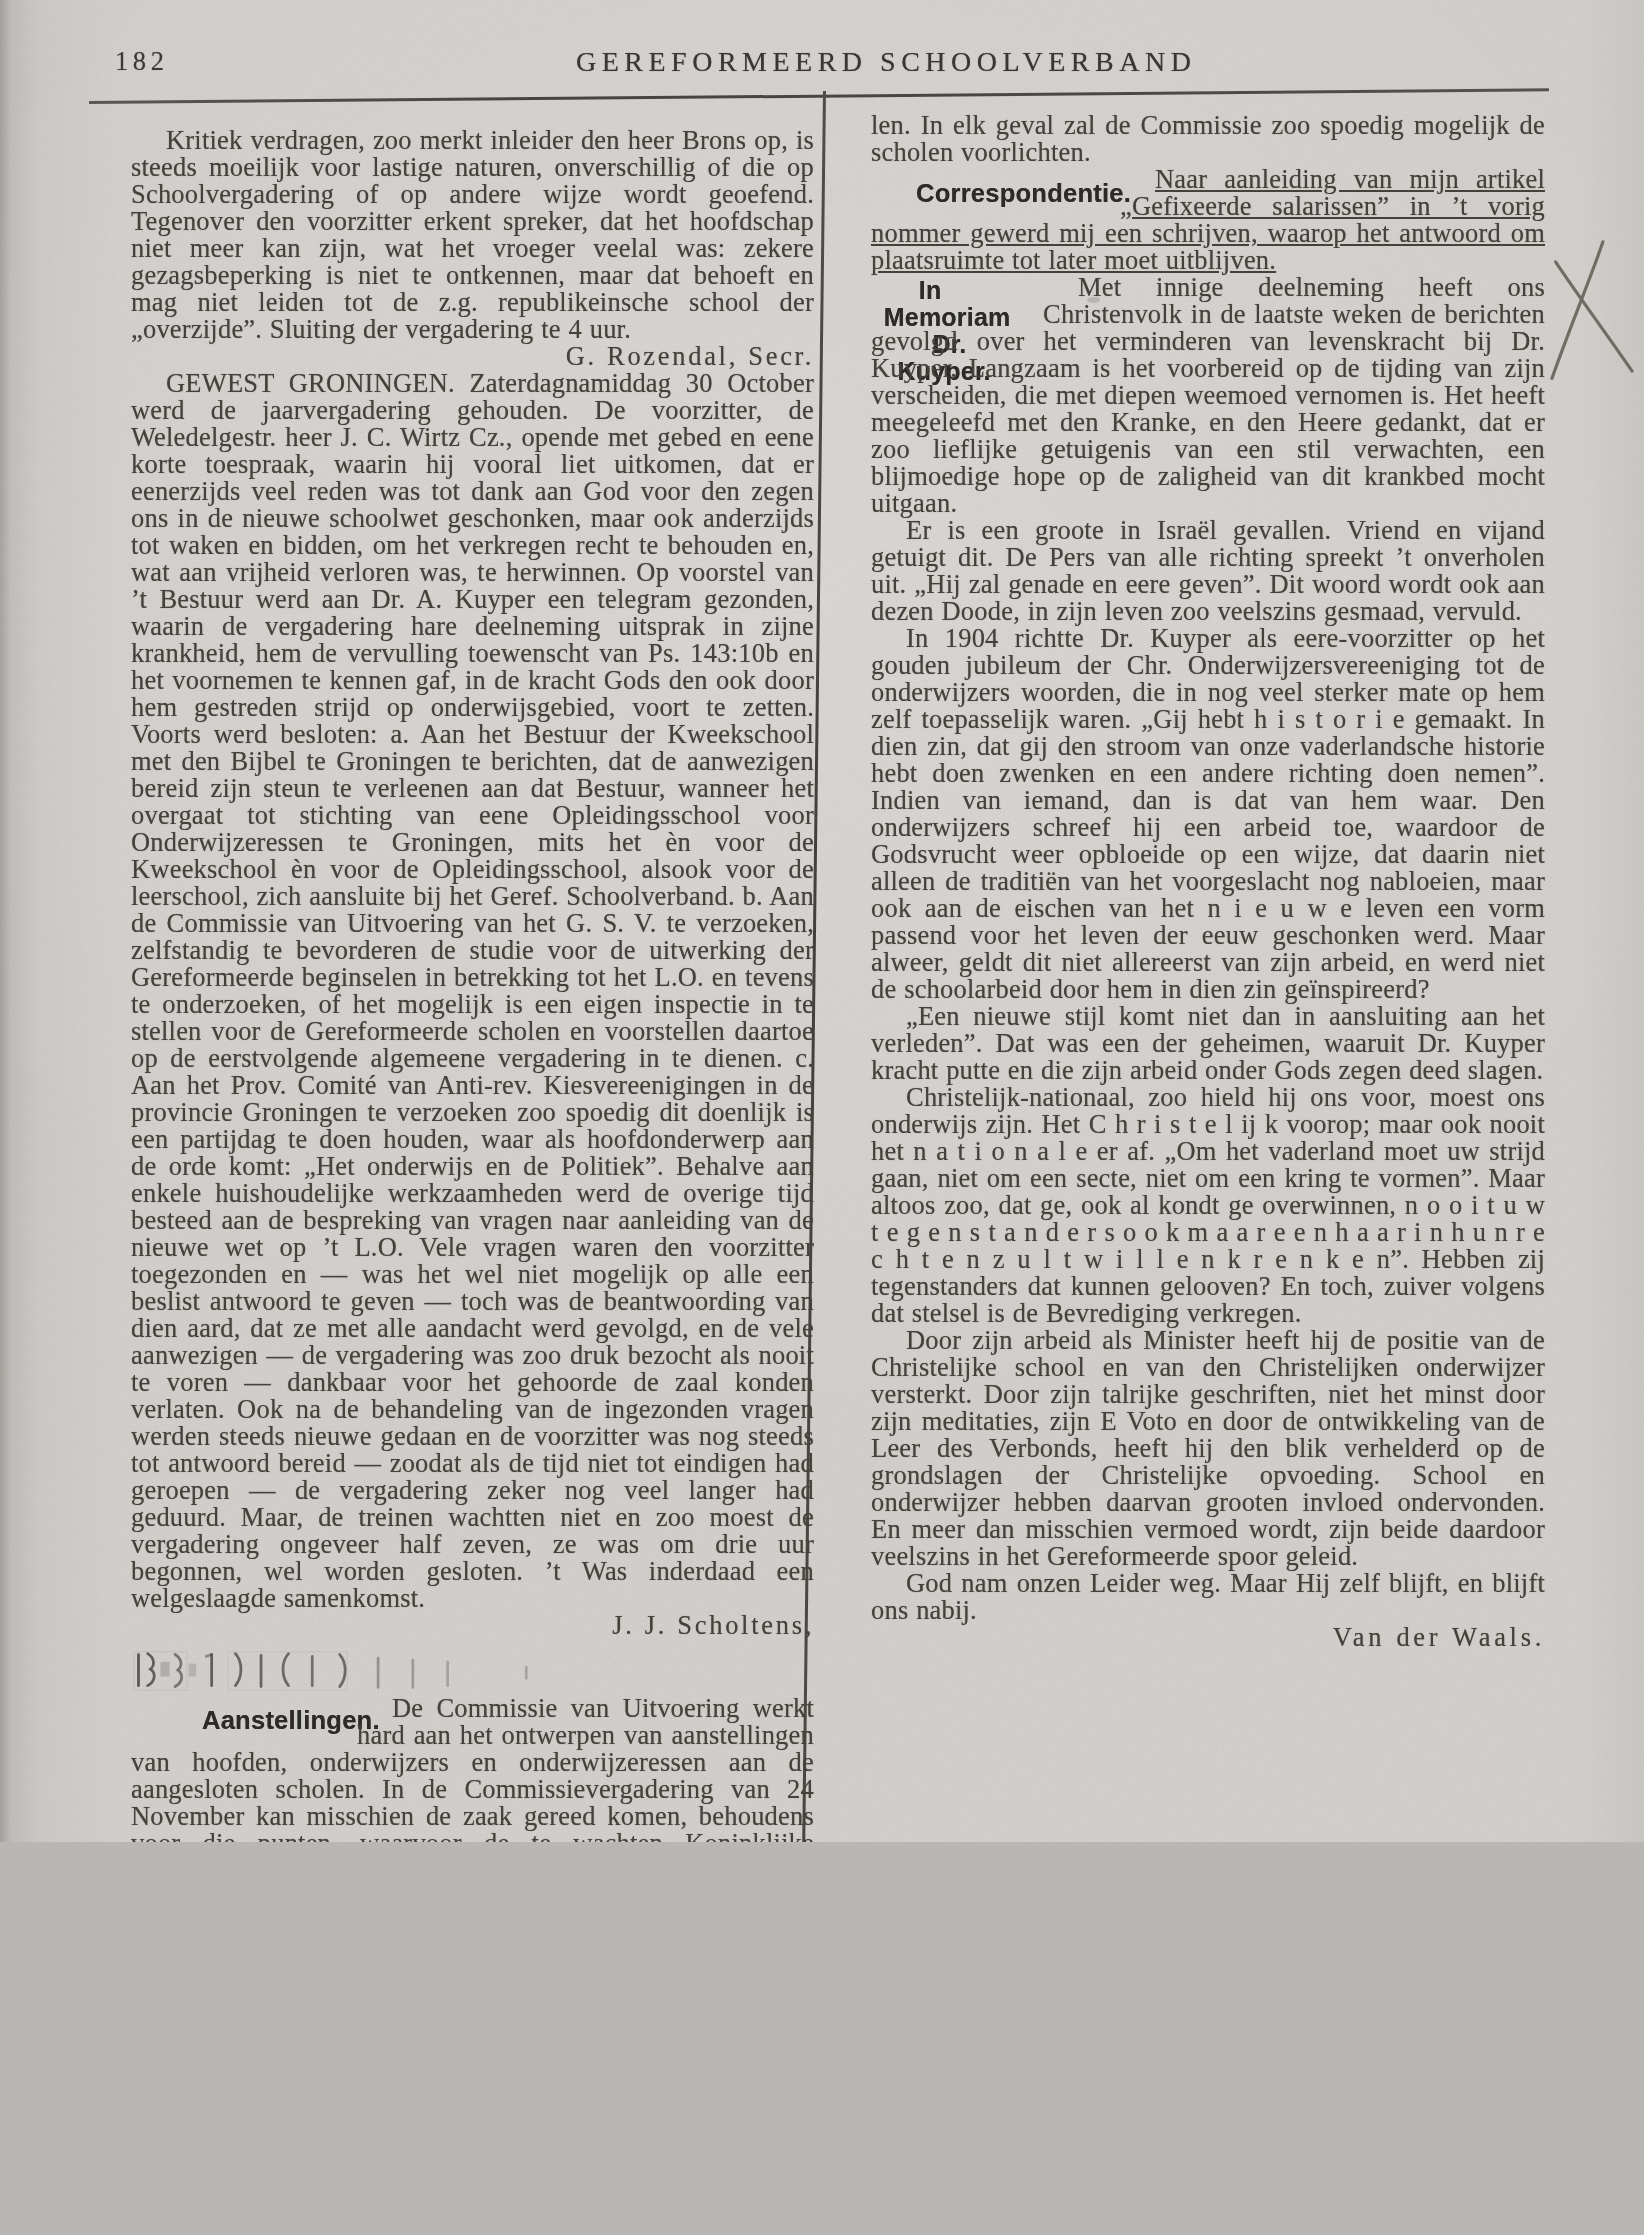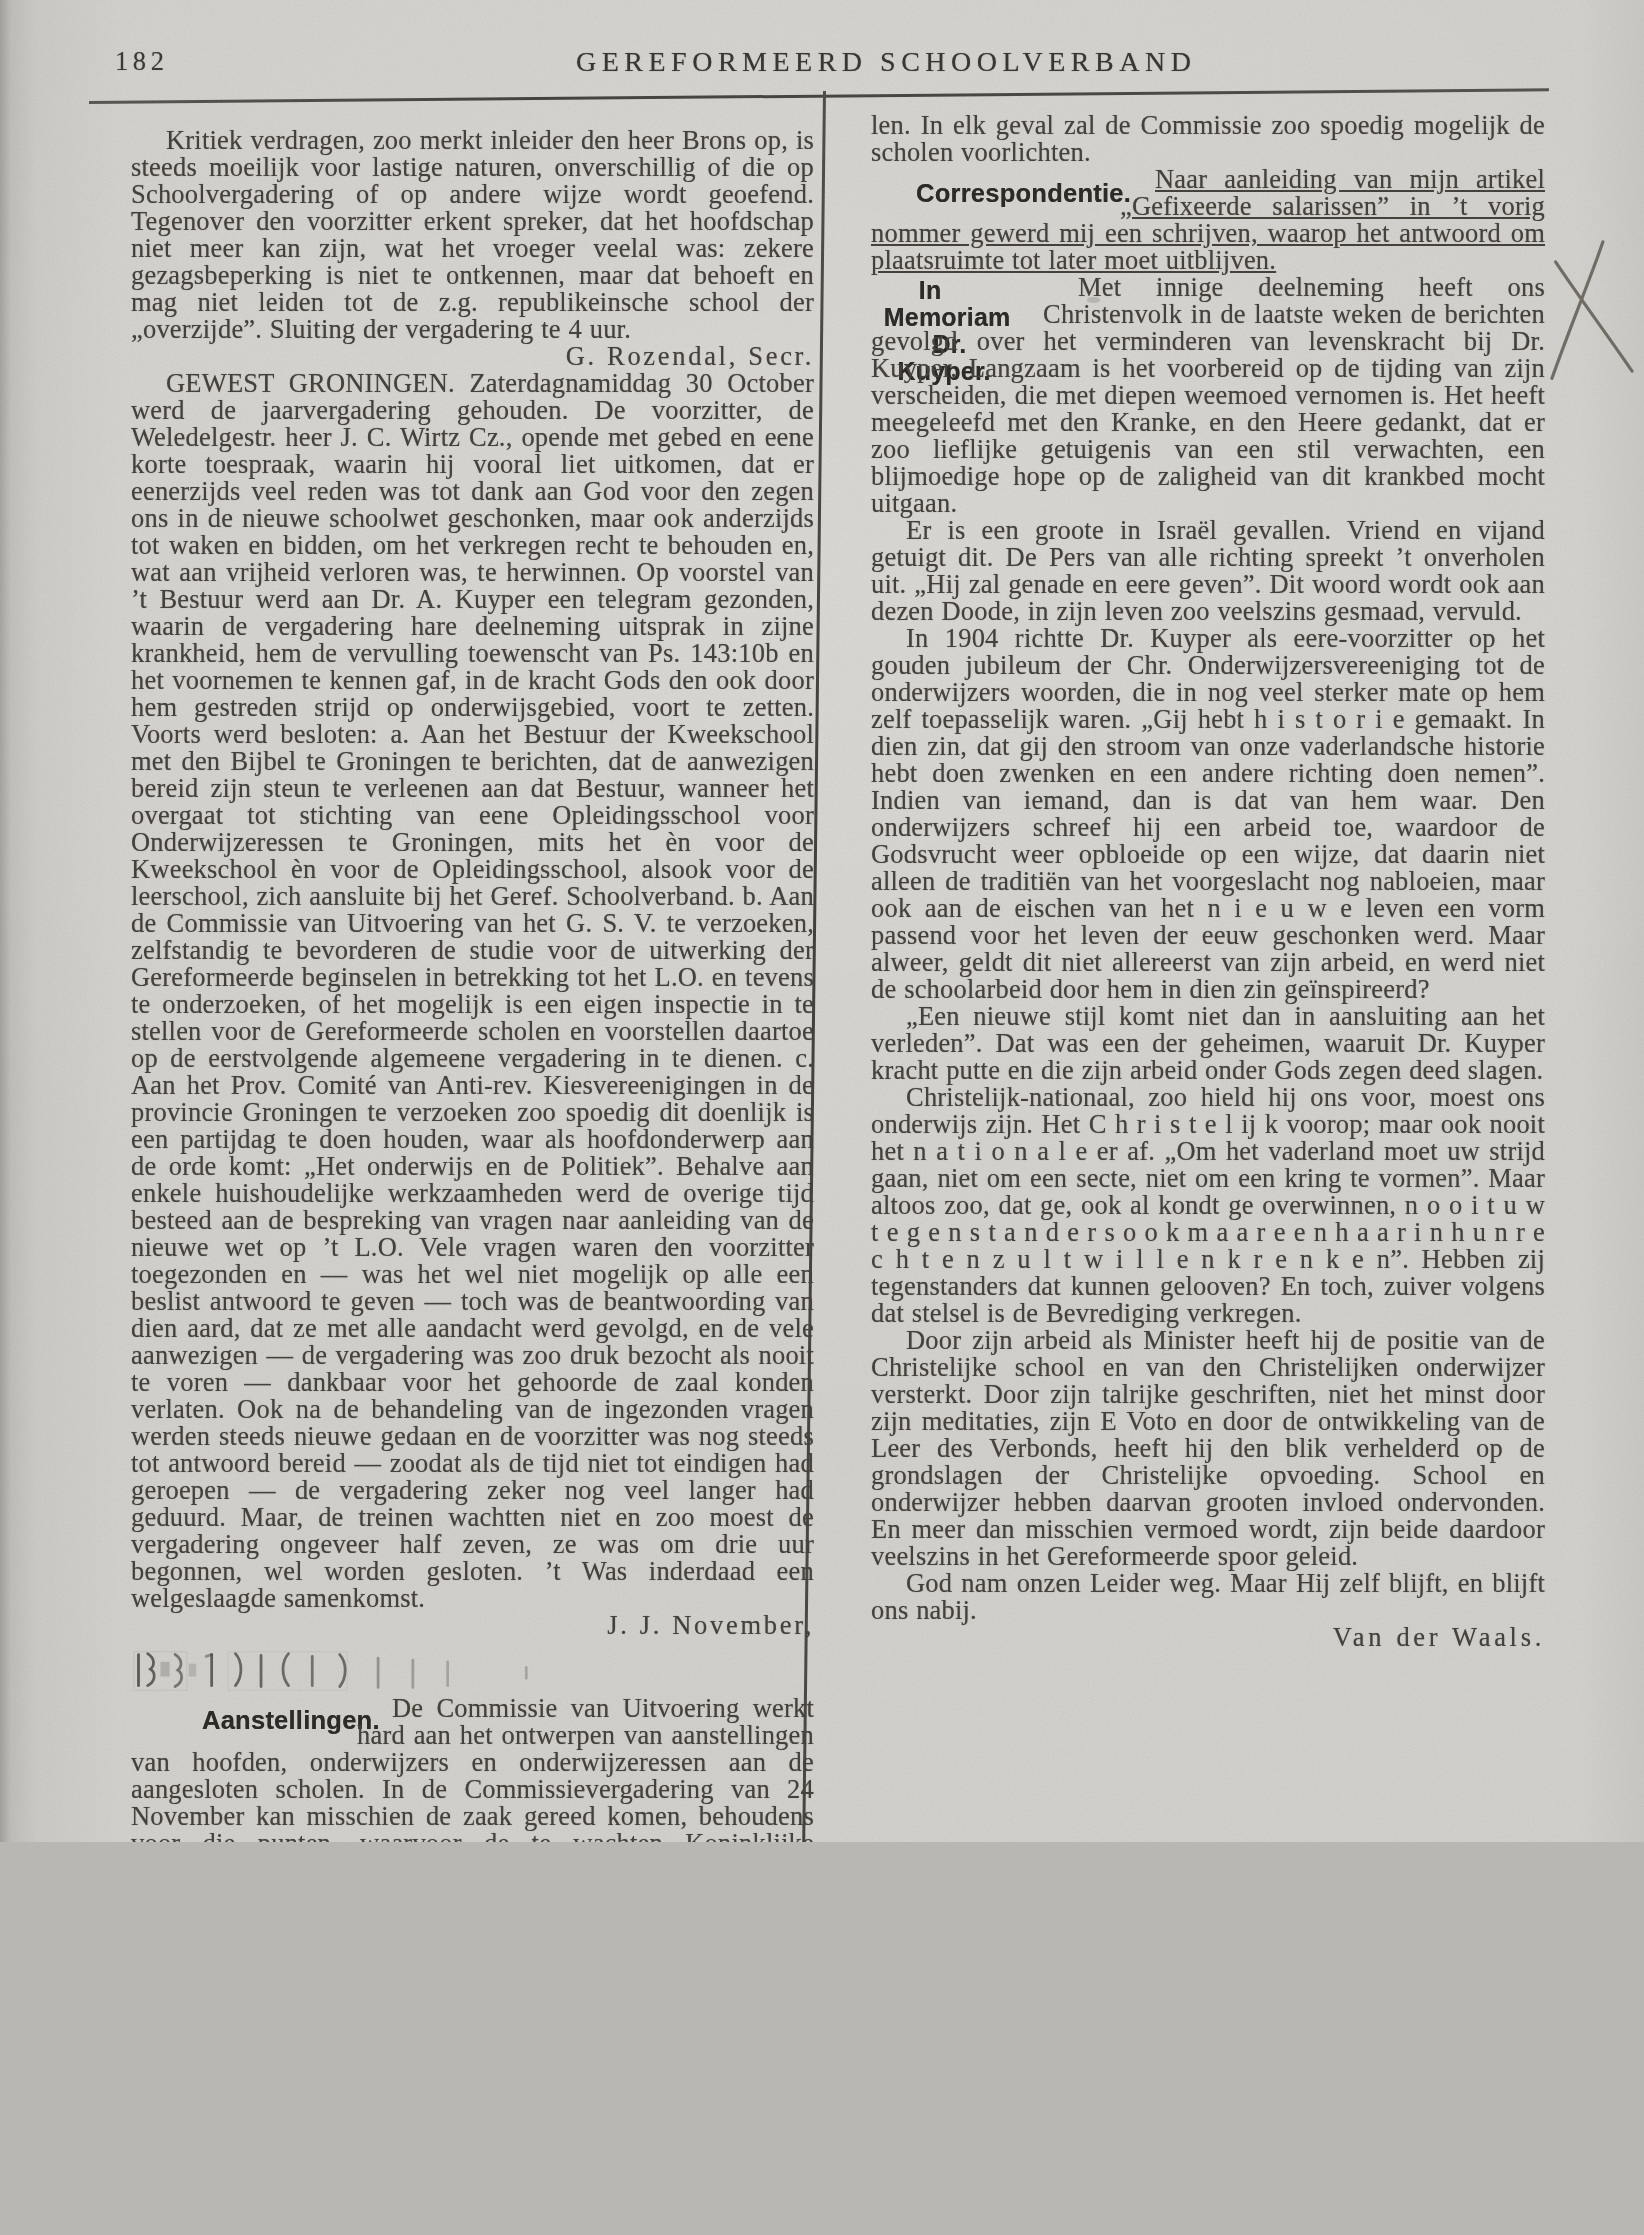--- a/index.html
+++ b/index.html
@@ -74,21 +74,21 @@
   <div class="page-number">182</div>
   <div class="journal-title">GEREFORMEERD SCHOOLVERBAND</div>
   <div class="header-rule"></div>
   <div class="col-divider"></div>
   <div class="divider-blot"></div>
 
   <div class="col col-left">
     <p>Kritiek verdragen, zoo merkt inleider den heer Brons op, is steeds moeilijk voor lastige naturen, onverschillig of die op Schoolvergadering of op andere wijze wordt geoefend. Tegenover den voorzitter erkent spreker, dat het hoofdschap niet meer kan zijn, wat het vroeger veelal was: zekere gezagsbeperking is niet te ontkennen, maar dat behoeft en mag niet leiden tot de z.g. republikeinsche school der „overzijde”. Sluiting der vergadering te 4 uur.</p>
     <p class="sig sig-rozendal">G. Rozendal, Secr.</p>
     <p class="para-gewest">GEWEST GRONINGEN. Zaterdagnamiddag 30 October werd de jaarvergadering gehouden. De voorzitter, de Weledelgestr. heer J. C. Wirtz Cz., opende met gebed en eene korte toespraak, waarin hij vooral liet uitkomen, dat er eenerzijds veel reden was tot dank aan God voor den zegen ons in de nieuwe schoolwet geschonken, maar ook anderzijds tot waken en bidden, om het verkregen recht te behouden en, wat aan vrijheid verloren was, te herwinnen. Op voorstel van ’t Bestuur werd aan Dr. A. Kuyper een telegram gezonden, waarin de vergadering hare deelneming uitsprak in zijne krankheid, hem de vervulling toewenscht van Ps. 143:10b en het voornemen te kennen gaf, in de kracht Gods den ook door hem gestreden strijd op onderwijsgebied, voort te zetten. Voorts werd besloten: a. Aan het Bestuur der Kweekschool met den Bijbel te Groningen te berichten, dat de aanwezigen bereid zijn steun te verleenen aan dat Bestuur, wanneer het overgaat tot stichting van eene Opleidingsschool voor Onderwijzeressen te Groningen, mits het èn voor de Kweekschool èn voor de Opleidingsschool, alsook voor de leerschool, zich aansluite bij het Geref. Schoolverband. b. Aan de Commissie van Uitvoering van het G. S. V. te verzoeken, zelfstandig te bevorderen de studie voor de uitwerking der Gereformeerde beginselen in betrekking tot het L.O. en tevens te onderzoeken, of het mogelijk is een eigen inspectie in te stellen voor de Gereformeerde scholen en voorstellen daartoe op de eerstvolgende algemeene vergadering in te dienen. c. Aan het Prov. Comité van Anti-rev. Kiesvereenigingen in de provincie Groningen te verzoeken zoo spoedig dit doenlijk is een partijdag te doen houden, waar als hoofdonderwerp aan de orde komt: „Het onderwijs en de Politiek”. Behalve aan enkele huishoudelijke werkzaamheden werd de overige tijd besteed aan de bespreking van vragen naar aanleiding van de nieuwe wet op ’t L.O. Vele vragen waren den voorzitter toegezonden en — was het wel niet mogelijk op alle een beslist antwoord te geven — toch was de beantwoording van dien aard, dat ze met alle aandacht werd gevolgd, en de vele aanwezigen — de vergadering was zoo druk bezocht als nooit te voren — dankbaar voor het gehoorde de zaal konden verlaten. Ook na de behandeling van de ingezonden vragen werden steeds nieuwe gedaan en de voorzitter was nog steeds tot antwoord bereid — zoodat als de tijd niet tot eindigen had geroepen — de vergadering zeker nog veel langer had geduurd. Maar, de treinen wachtten niet en zoo moest de vergadering ongeveer half zeven, ze was om drie uur begonnen, wel worden gesloten. ’t Was inderdaad een welgeslaagde samenkomst.</p>
-    <p class="sig sig-scholtens">J. J. November,</p>
+    <p class="sig sig-scholtens">J. J. Scholtens,</p>
 
     <svg class="strokes-row" width="439" height="44" viewBox="0 0 480 48" xmlns="http://www.w3.org/2000/svg">
       <g stroke="#34322e" fill="none" stroke-width="3" stroke-linecap="round">
         <rect x="1" y="3" width="58" height="42" stroke-width="1" opacity="0.10"></rect>
         <rect x="104" y="3" width="130" height="42" stroke-width="1" opacity="0.08"></rect>
         <line x1="6" y1="6" x2="6" y2="40" opacity="0.80"></line>
         <path d="M16 5 C24 10 24 18 19 22 C25 26 25 35 16 40" opacity="0.75"></path>
         <rect x="30" y="14" width="10" height="16" fill="#34322e" stroke="none" opacity="0.22"></rect>
         <path d="M46 6 C54 11 54 19 49 23 C55 27 55 36 46 41" opacity="0.60"></path>
         <rect x="61" y="16" width="8" height="14" fill="#34322e" stroke="none" opacity="0.18"></rect>

